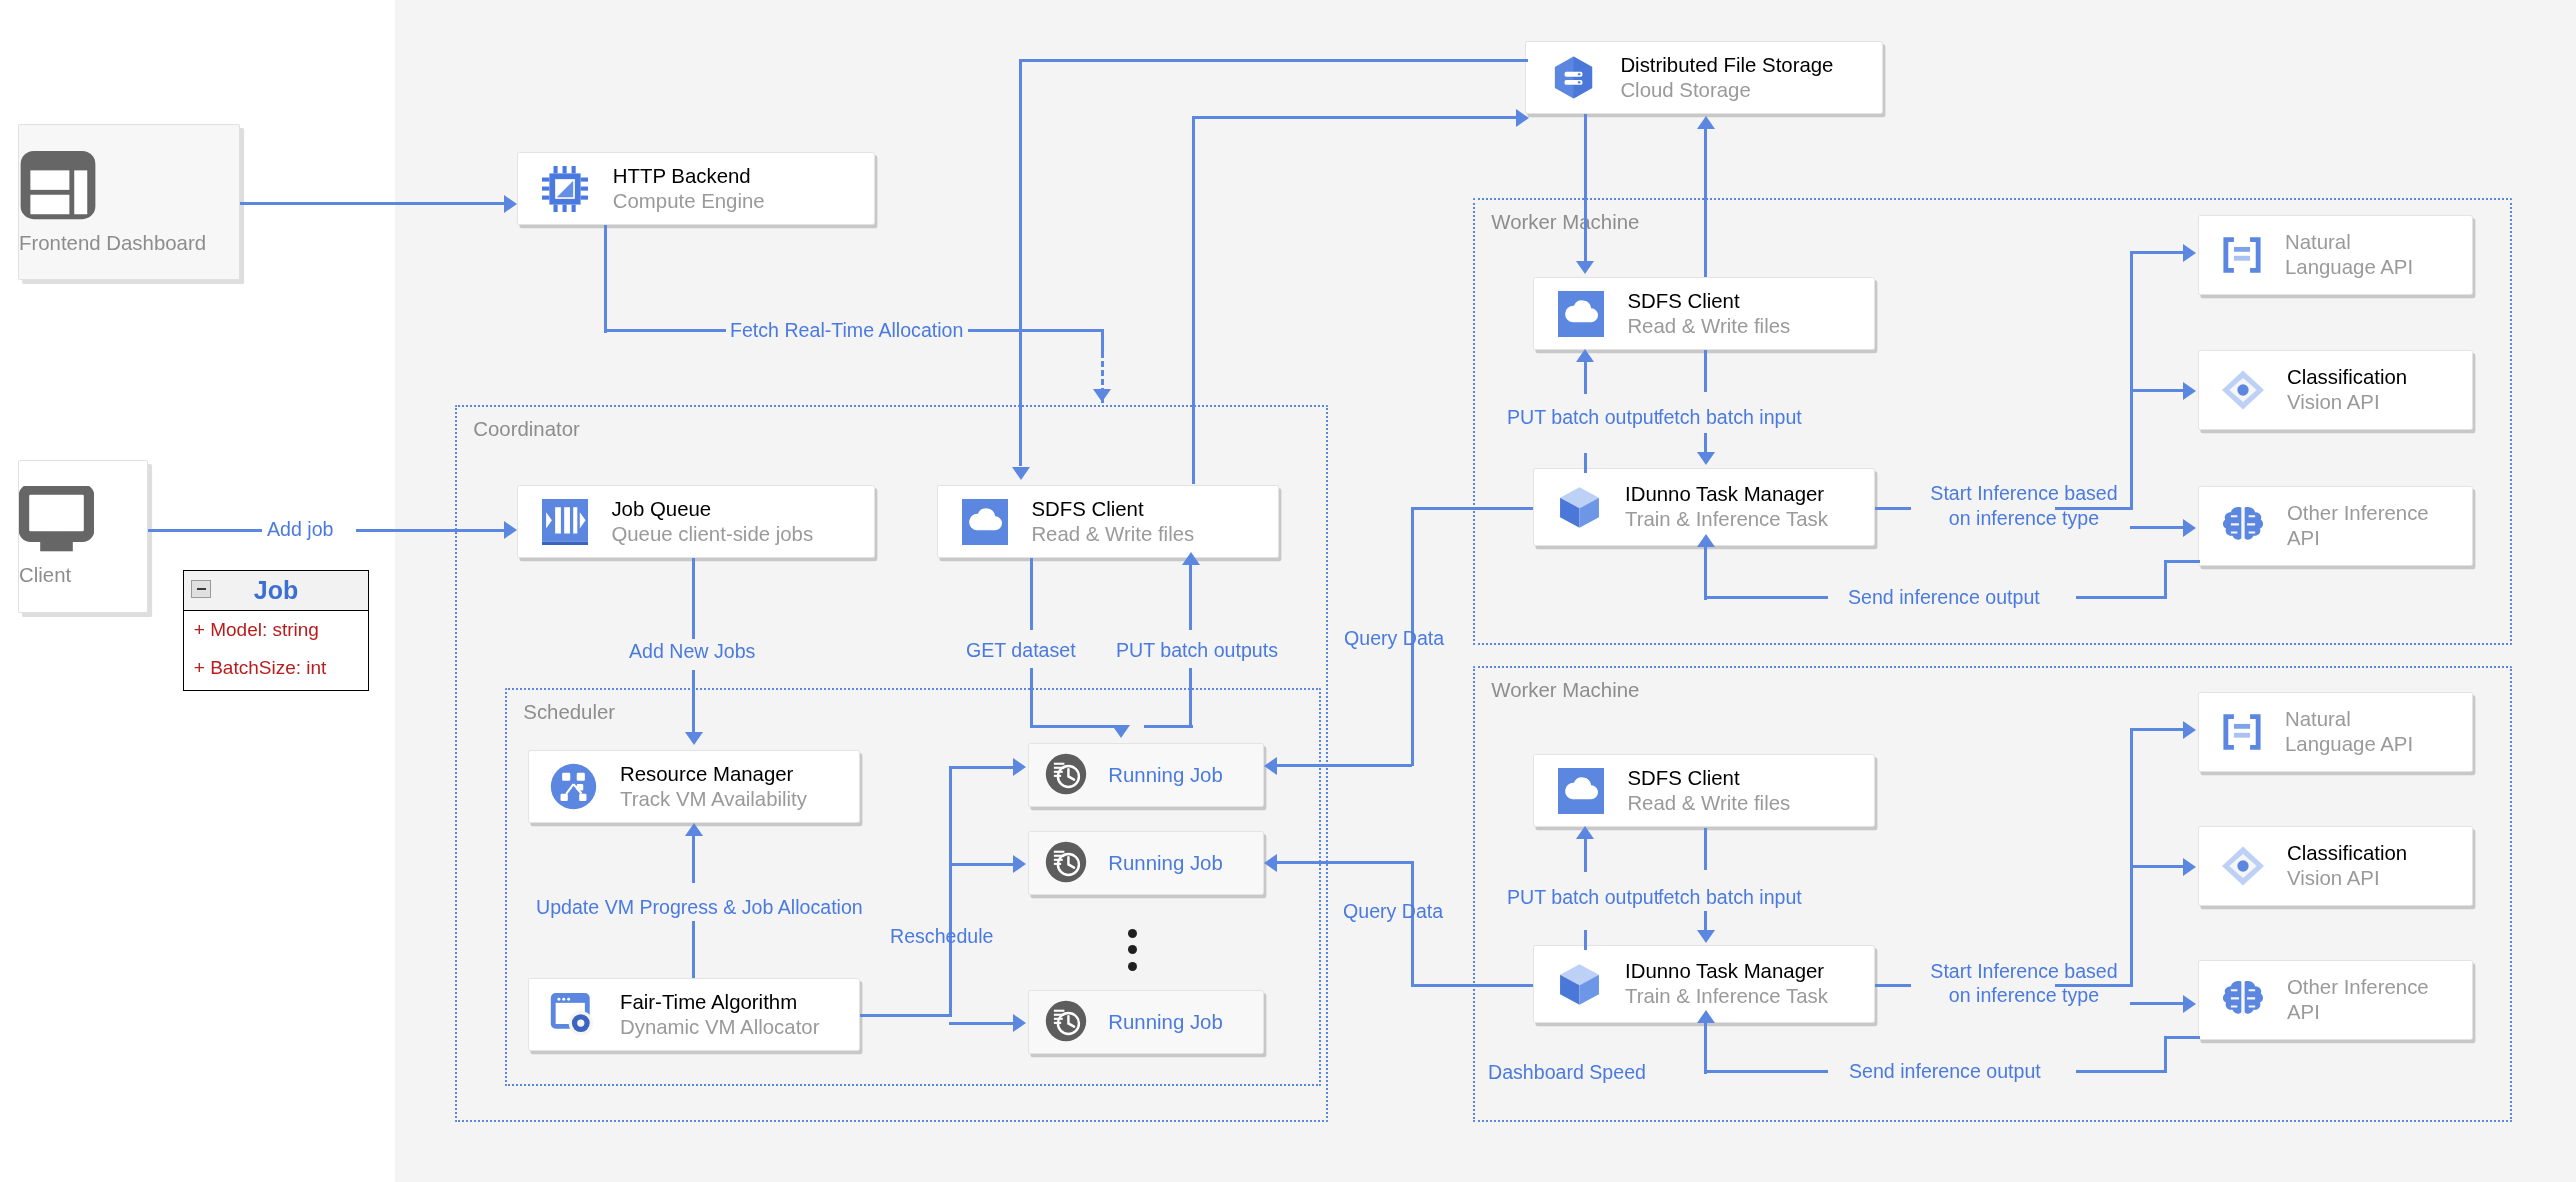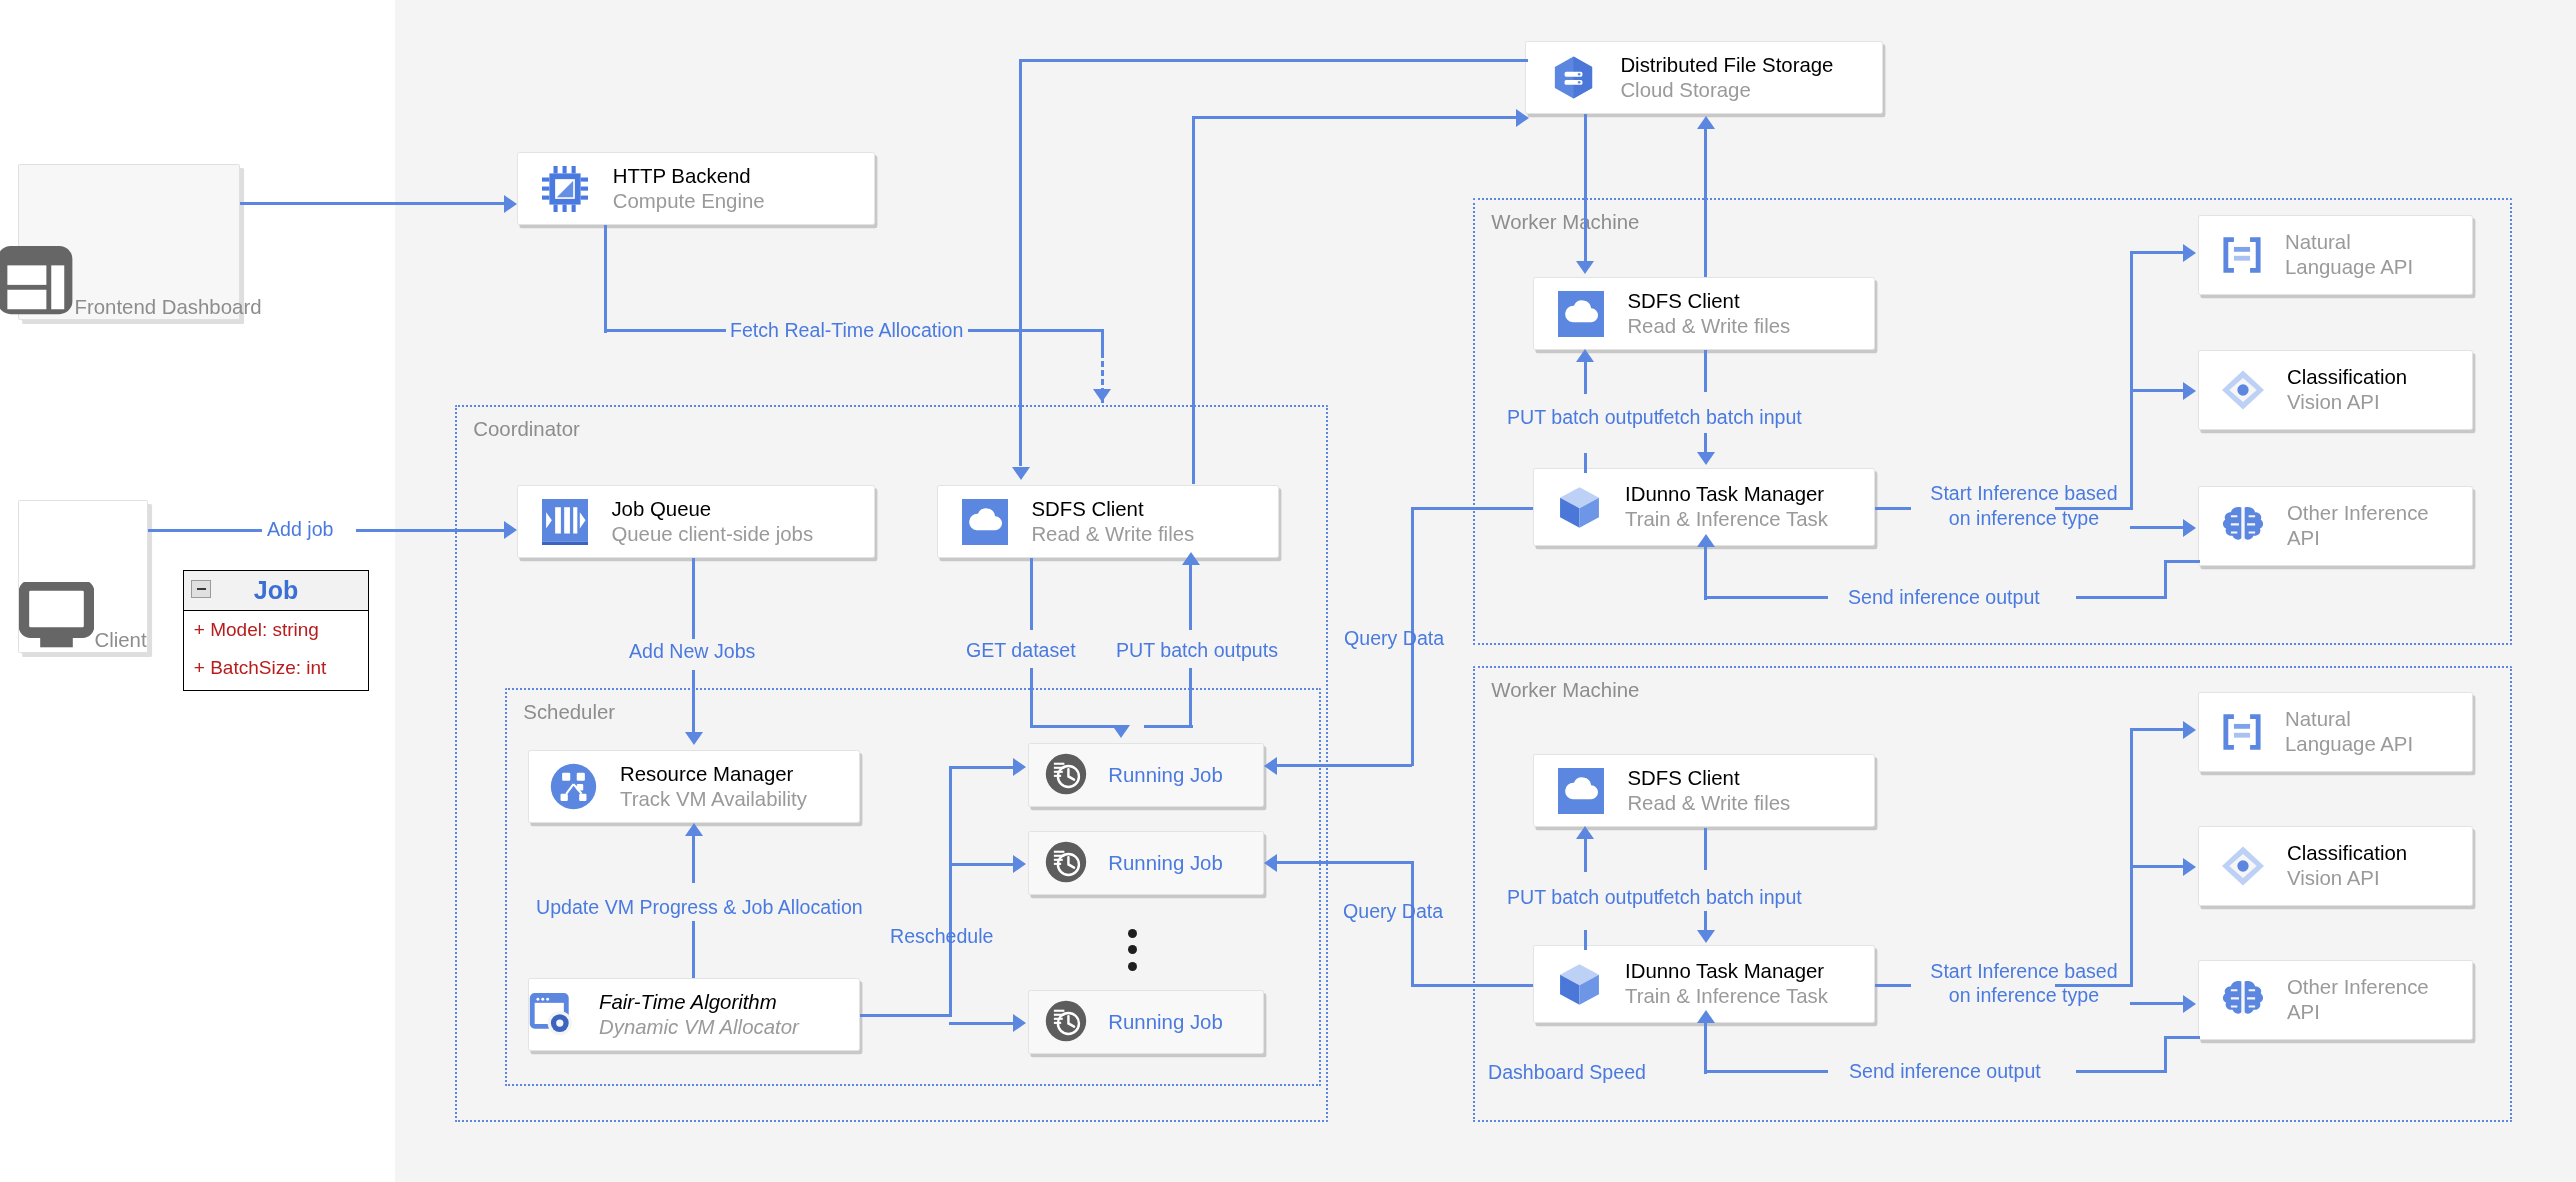--- a/index.html
+++ b/index.html
@@ -11,22 +11,22 @@
   .node{position:absolute;background:#ffffff;border:0.8px solid #e3e3e3;border-radius:2.4px;
         box-shadow:2.4px 3.3px 0 0 rgba(0,0,0,0.18);display:flex;align-items:center;box-sizing:border-box;}
   .node .ico{flex:0 0 auto;display:flex;align-items:center;justify-content:center;}
   .node .txt{display:flex;flex-direction:column;justify-content:center;}
   .node .t1{font-size:20.4px;color:#000;line-height:1.22;white-space:nowrap;}
   .node .t2{font-size:20.4px;color:#9a9a9a;line-height:1.22;white-space:nowrap;}
   .node .t1g{font-size:20.4px;color:#9a9a9a;line-height:1.22;}
 
   
   .vnode{position:absolute;background:#f7f7f7;border:0.8px solid #e0e0e0;border-radius:1.6px;
-         box-shadow:4.1px 4.1px 0 0 rgba(0,0,0,0.13);display:flex;
-         align-items:flex-end;justify-content:center;box-sizing:border-box;margin-top:40px;}
+         box-shadow:4.1px 4.1px 0 0 rgba(0,0,0,0.13);display:flex;flex-direction:column;
+         align-items:flex-start;justify-content:center;box-sizing:border-box;}
   .vnode.white{background:#ffffff;}
   .vnode .vlabel{font-size:20.4px;color:#8d8d8d;margin-top:8.1px;white-space:nowrap;}
 
   
   .group{position:absolute;box-sizing:border-box;border:2.4px dotted #5c85df;border-radius:1.6px;}
   .group .glabel{position:absolute;left:16.3px;top:11.4px;font-size:20.4px;color:#8d8d8d;white-space:nowrap;}
 
   
   .clabel{position:absolute;font-size:19.6px;color:#4a7ae0;white-space:nowrap;line-height:1.22;}
   .clabel.ctr{text-align:center;}
@@ -206,21 +206,21 @@
             <path d="M29 26 L20 38 M29 26 L39 38" stroke="#fff" stroke-width="2.6" fill="none"></path>
           </g>
         </svg>
     </span>
     <span class="txt">
       <span class="t1">Resource Manager</span>
       <span class="t2">Track VM Availability</span>
     </span>
   </div>
 
-  <div class="node" style="left:528px;top:978px;width:332px;height:73px;gap:23px;font-style:italic;">
+  <div class="node" style="left:528px;top:978px;width:332px;height:73px;padding-left:21px;gap:23px;">
     <span class="ico">
       <svg width="47" height="46" viewBox="0 0 58 56">
           <rect x="4" y="4" width="42" height="38" rx="3" fill="none" stroke="#5b87e0" stroke-width="6"></rect>
           <rect x="4" y="4" width="42" height="9" fill="#5b87e0"></rect>
           <g fill="#fff">
             <circle cx="11" cy="8.5" r="1.8"></circle>
             <circle cx="17" cy="8.5" r="1.8"></circle>
             <circle cx="23" cy="8.5" r="1.8"></circle>
           </g>
           <circle cx="38" cy="38" r="15" fill="#f4f4f4"></circle>

